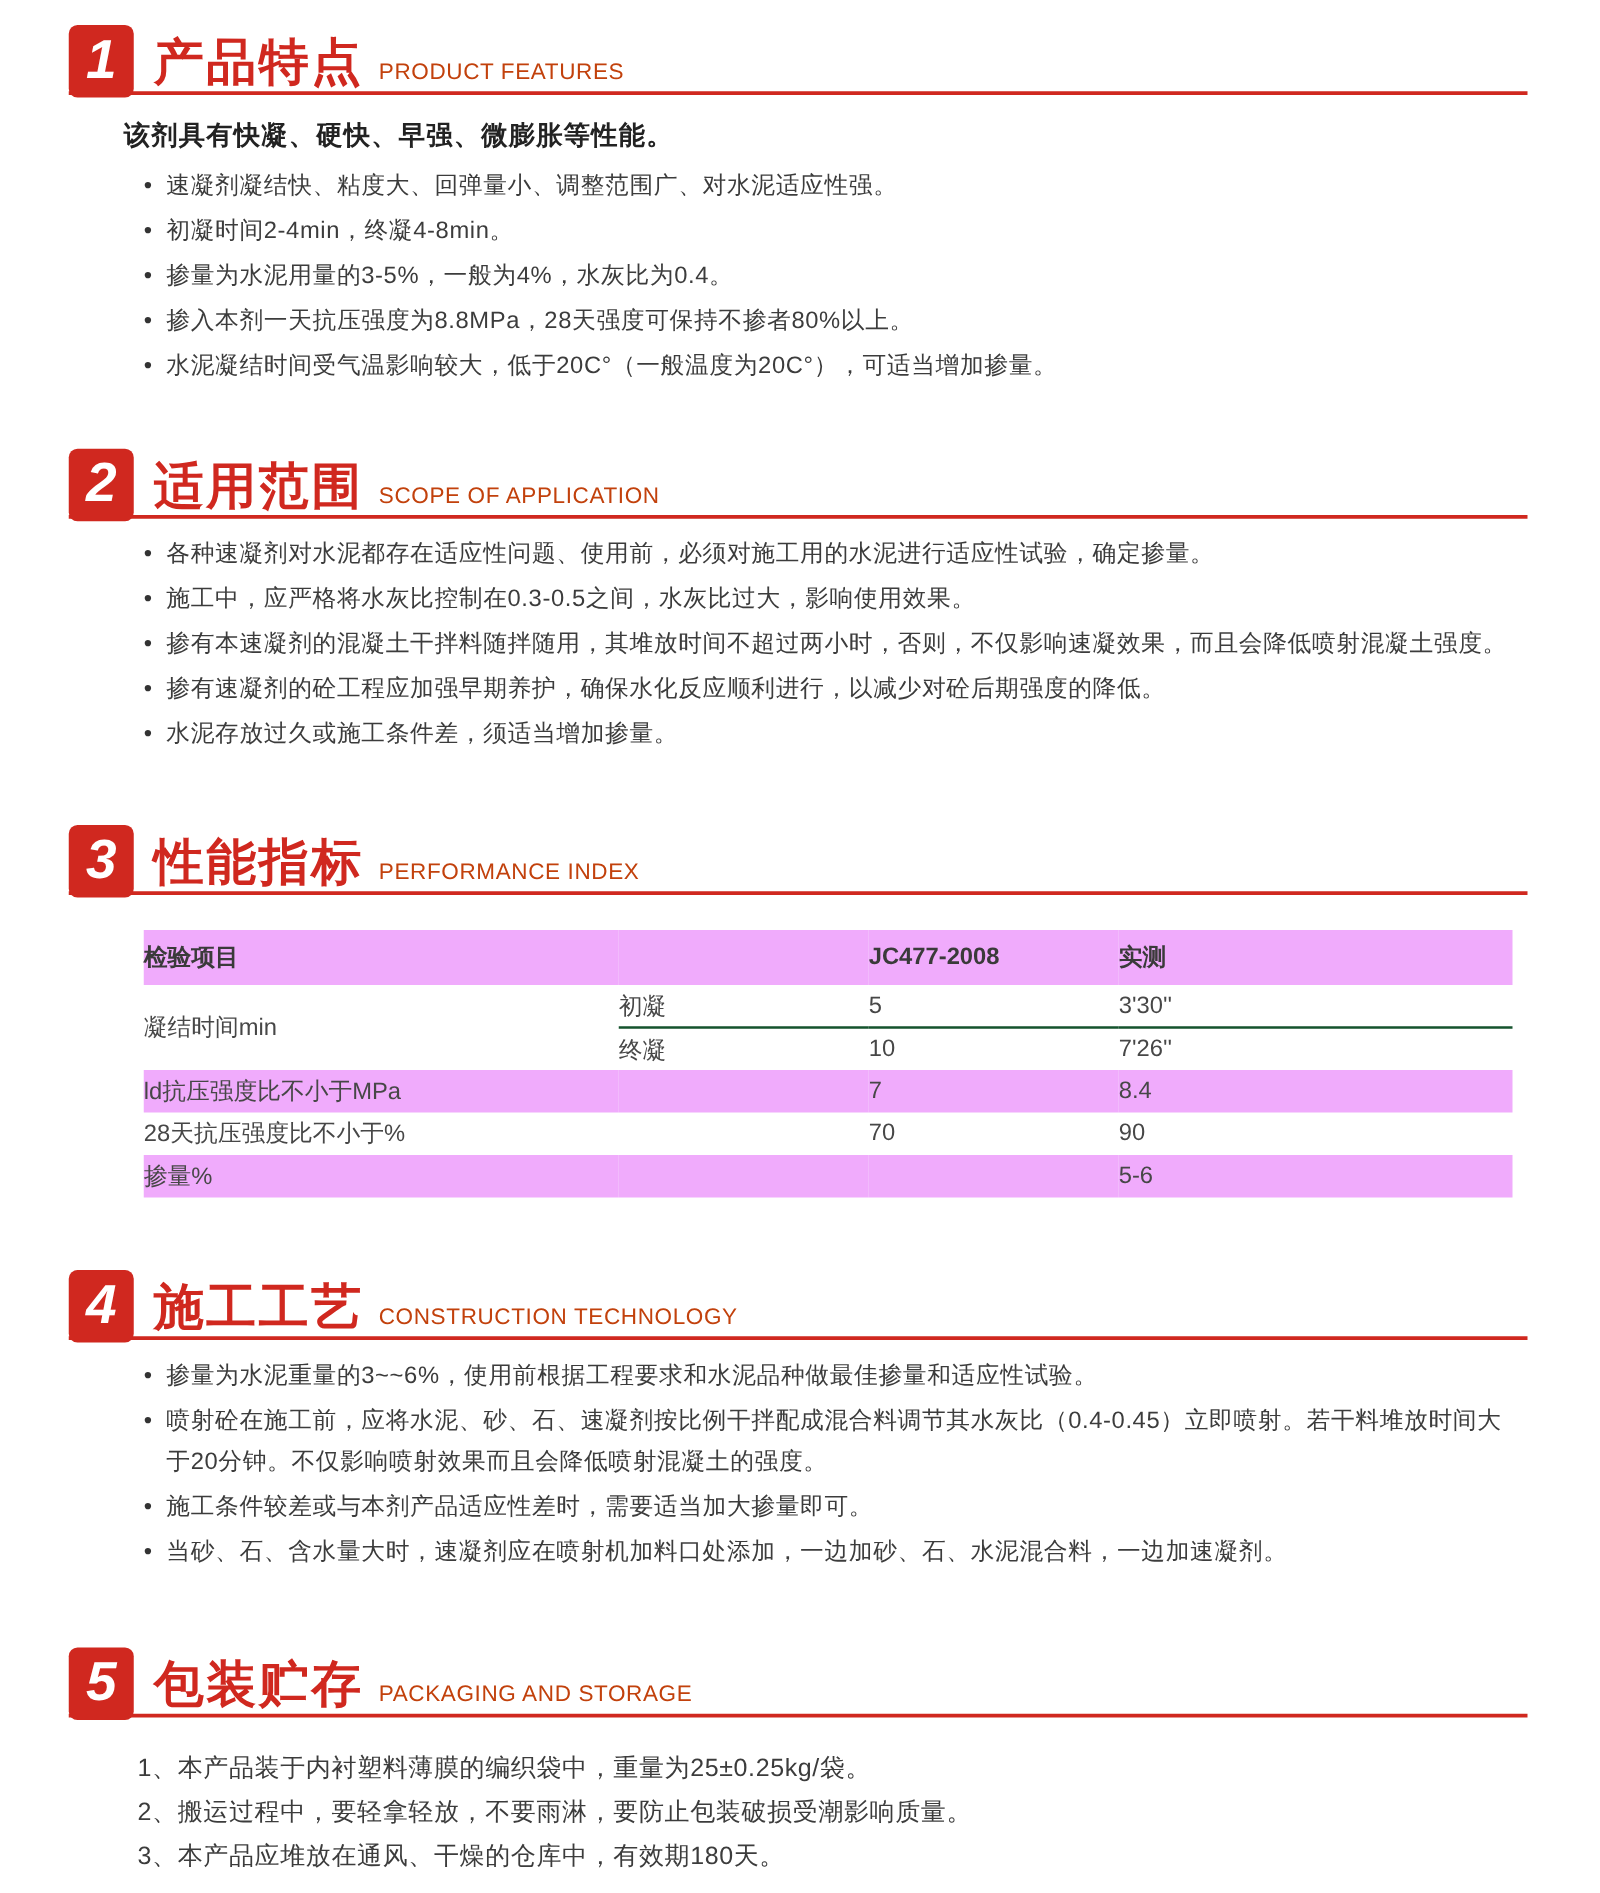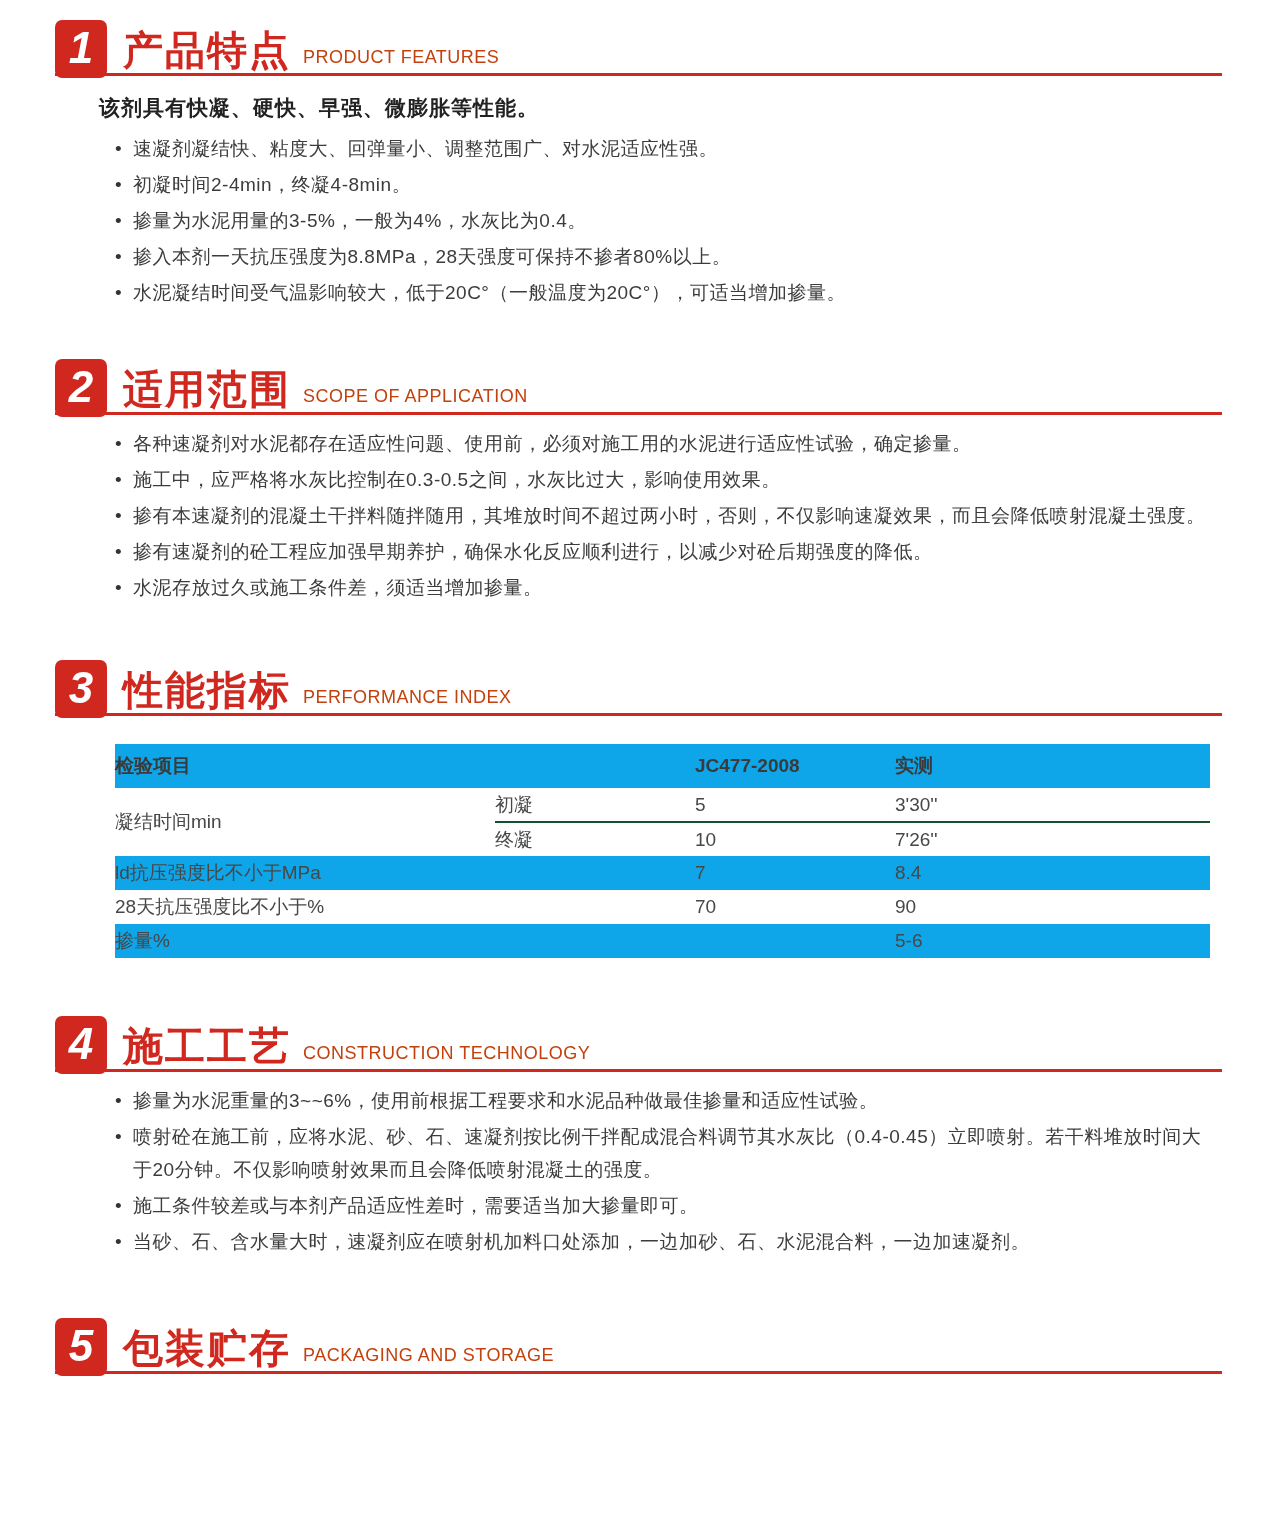--- a/index.html
+++ b/index.html
@@ -114,21 +114,21 @@
     border-collapse: collapse;
     font-size: 19px;
     color: #474747;
   }
   table.perf td {
     height: 34px;
     padding: 0;
     vertical-align: middle;
   }
   table.perf tr.head td { height: 44px; font-weight: bold; color: #3a3a3a; }
-  table.perf .gray { background: #0ea5e9; }
+  table.perf .gray { background: #f0abfc; }
   .col-label { width: 380px; padding-left: 18px; text-align: left; }
   .col-sub   { width: 200px; text-align: left; padding-left: 28px; }
   .col-jc    { width: 200px; text-align: left; }
   .col-meas  { width: 315px; text-align: left; padding-left: 140px; }
   td.split-line { border-bottom: 2px solid #14532d; }
 
   
   .sec-1 { padding-top: 20px; }
   .sec-2 { margin-top: 50px; }
   .sec-3 { margin-top: 56px; }
@@ -246,15 +246,20 @@
 
   <div class="section sec-5">
     <div class="section-header">
       <div class="header-rule"></div>
       <div class="header-row">
         <div class="num-badge">5</div>
         <div class="title-zh">包装贮存</div>
         <div class="title-en">PACKAGING AND STORAGE</div>
       </div>
     </div>
+    <ol class="numbered">
+      <li>1、本产品装于内衬塑料薄膜的编织袋中，重量为25±0.25kg/袋。</li>
+      <li>2、搬运过程中，要轻拿轻放，不要雨淋，要防止包装破损受潮影响质量。</li>
+      <li>3、本产品应堆放在通风、干燥的仓库中，有效期180天。</li>
+    </ol>
   </div>
 
 </div>
 
 </body></html>

